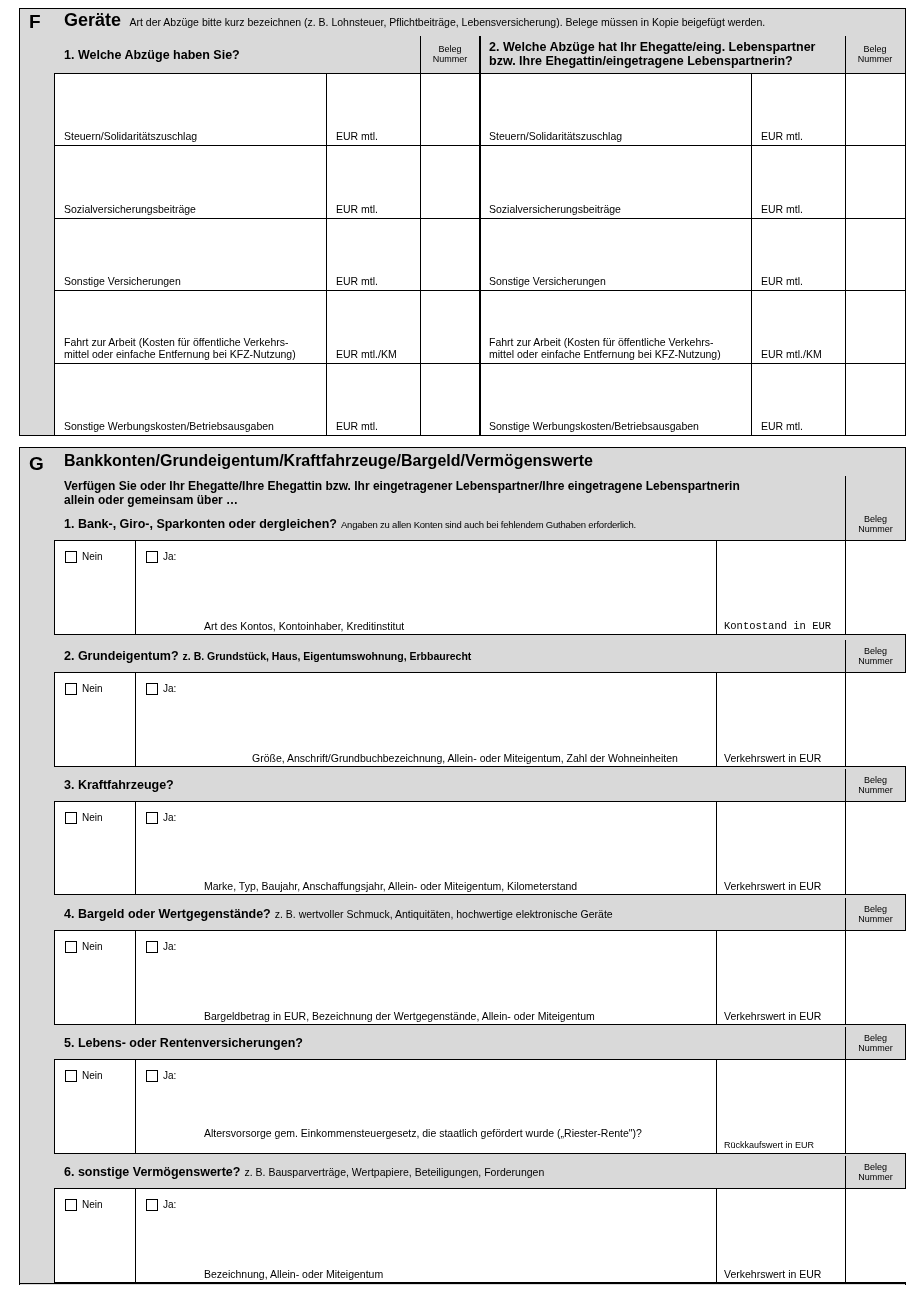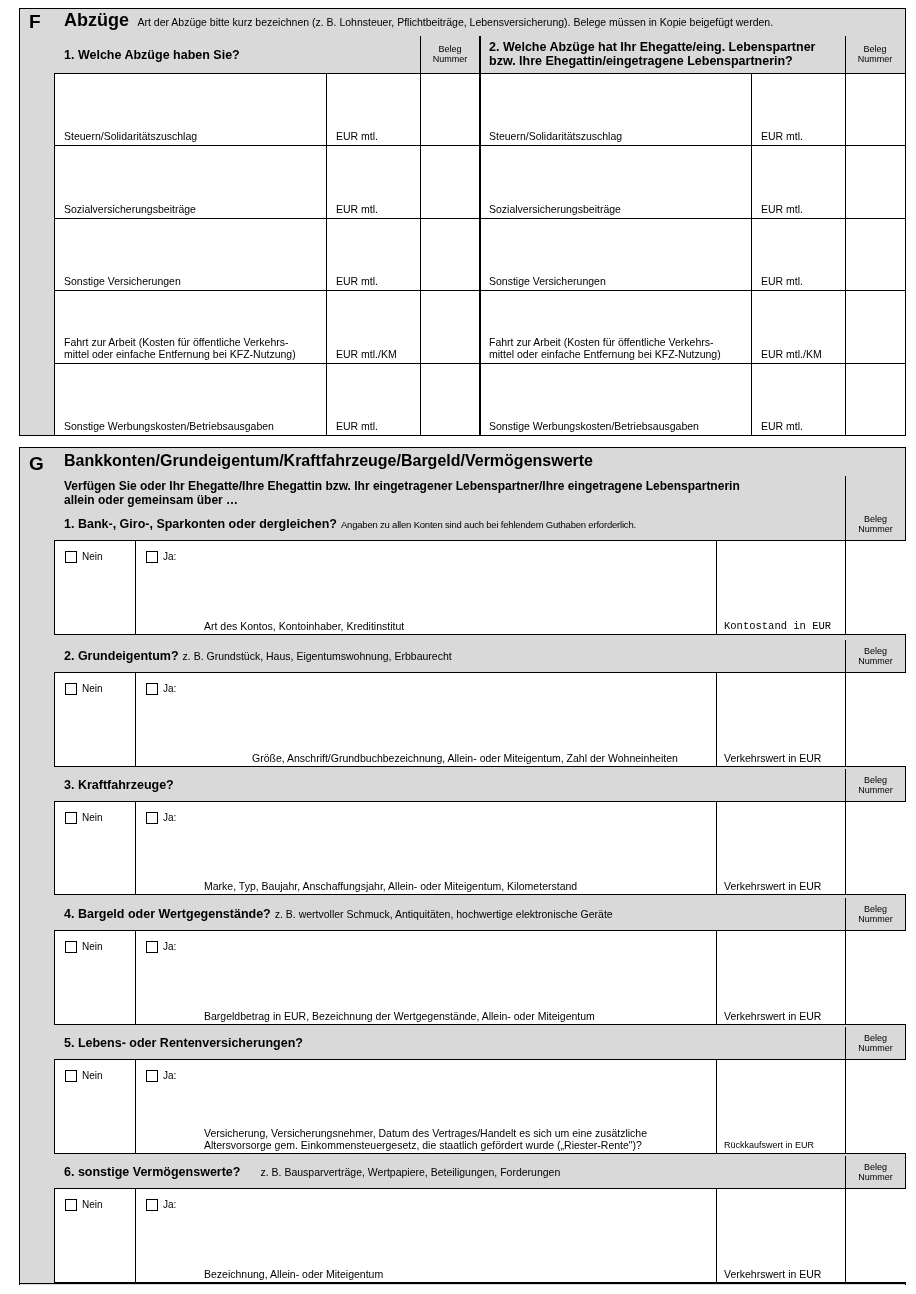--- a/index.html
+++ b/index.html
@@ -19,21 +19,21 @@
   .q .note { font-weight: normal; font-size: 10.5px; }
   .cb { display: inline-flex; font-size: 10px; white-space: nowrap; }
   .cb .box { width: 12px; height: 12px; border: 1px solid #000; background: #fff; margin-right: 5px; display: inline-block; }
 </style>
 </head>
 <body>
 
 <div class="abs gray" style="left:19px; top:8px; width:887px; height:428px; border:1px solid #000;"></div>
 <div class="abs letter" style="left:29px; top:11px;">F</div>
 <div class="abs" style="left:64px; top:10px; white-space:nowrap;">
-  <span class="title" style="font-size:18px;">Abzüge</span>
+  <span class="title" style="font-size:18px;">Geräte</span>
   <span class="small" style="margin-left:4px;">Art der Abzüge bitte kurz bezeichnen (z. B. Lohnsteuer, Pflichtbeiträge, Lebensversicherung). Belege müssen in Kopie beigefügt werden.</span>
 </div>
 
 <div class="abs q" style="left:64px; top:48px; font-size:12.5px;">1. Welche Abzüge haben Sie?</div>
 <div class="abs beleg" style="left:420px; top:44px; width:60px;">
   <div>Beleg</div>
   <div>Nummer</div>
 </div>
 <div class="abs q" style="left:489px; top:40px; line-height:14px; font-size:12.5px;">
   <div>2. Welche Abzüge hat Ihr Ehegatte/eing. Lebenspartner</div>
@@ -163,21 +163,21 @@
       <span class="box"></span>
       <span>Ja:</span>
     </label>
     <div class="abs" style="left: 200px; top: 570px; width: 510px; height: 45px;"></div>
     <div class="abs" style="left: 717px; top: 541px; width: 127px; height: 77px;"></div>
     <div class="abs" style="left: 846px; top: 541px; width: 59px; height: 93px;"></div>
     <div class="abs lbl" style="left: 204px; top: 620px;">
       <div>Art des Kontos, Kontoinhaber, Kreditinstitut</div>
     </div>
     <div class="abs lbl" style="left: 724px; top: 620px; font-family: Liberation Mono, monospace;">Kontostand in EUR</div>
-    <div class="abs q" style="left: 64px; top: 649px;"><span>2.  Grundeigentum?</span><span class="note" style="margin-left: 4px;">z. B. Grundstück, Haus, Eigentumswohnung, Erbbaurecht</span></div>
+    <div class="abs q" style="left: 64px; top: 649px;"><span>2.  Grundeigentum?</span><span class="note" style="margin-left: 4px; font-weight: bold;">z. B. Grundstück, Haus, Eigentumswohnung, Erbbaurecht</span></div>
     <div class="abs beleg" style="left: 845px; top: 646px; width: 61px;">
       <div>Beleg</div>
       <div>Nummer</div>
     </div>
     <div class="vl" style="left: 845px; top: 640px; height: 32px;"></div>
     <div class="abs white" style="left: 54px; top: 672px; width: 852px; height: 95px; border-top: 1px solid rgb(0, 0, 0); border-left: 1px solid rgb(0, 0, 0); border-bottom: 1px solid rgb(0, 0, 0);"></div>
     <div class="vl" style="left: 135px; top: 672px; height: 95px;"></div>
     <div class="vl" style="left: 716px; top: 672px; height: 95px;"></div>
     <div class="vl" style="left: 845px; top: 672px; height: 95px;"></div>
     <label class="abs cb" style="left: 65px; top: 683px;">
@@ -260,25 +260,24 @@
       <span>Nein</span>
     </label>
     <label class="abs cb" style="left: 146px; top: 1070px;">
       <span class="box"></span>
       <span>Ja:</span>
     </label>
     <div class="abs" style="left: 200px; top: 1089px; width: 510px; height: 45px;"></div>
     <div class="abs" style="left: 717px; top: 1060px; width: 127px; height: 77px;"></div>
     <div class="abs" style="left: 846px; top: 1060px; width: 59px; height: 93px;"></div>
     <div class="abs lbl" style="left: 204px; top: 1127px;">
-      <div>Versicherung, Versicherungsnehmer, Datum des Vertrages/Handelt es sich um eine zusätzliche</div>
       <div>Altersvorsorge gem. Einkommensteuergesetz, die staatlich gefördert wurde („Riester-Rente")?</div>
     </div>
     <div class="abs lbl" style="left: 724px; top: 1139px; font-size: 9px;">Rückkaufswert in EUR</div>
-    <div class="abs q" style="left: 64px; top: 1165px;"><span>6.  sonstige Vermögenswerte?</span><span class="note" style="margin-left: 20px;">z. B. Bausparverträge, Wertpapiere, Beteiligungen, Forderungen</span></div>
+    <div class="abs q" style="left: 64px; top: 1165px;"><span>6.  sonstige Vermögenswerte?</span><span class="note" style="margin-left: 4px;">z. B. Bausparverträge, Wertpapiere, Beteiligungen, Forderungen</span></div>
     <div class="abs beleg" style="left: 845px; top: 1162px; width: 61px;">
       <div>Beleg</div>
       <div>Nummer</div>
     </div>
     <div class="vl" style="left: 845px; top: 1156px; height: 32px;"></div>
     <div class="abs white" style="left: 54px; top: 1188px; width: 852px; height: 95px; border-top: 1px solid rgb(0, 0, 0); border-left: 1px solid rgb(0, 0, 0); border-bottom: 1px solid rgb(0, 0, 0);"></div>
     <div class="vl" style="left: 135px; top: 1188px; height: 95px;"></div>
     <div class="vl" style="left: 716px; top: 1188px; height: 95px;"></div>
     <div class="vl" style="left: 845px; top: 1188px; height: 95px;"></div>
     <label class="abs cb" style="left: 65px; top: 1199px;">

